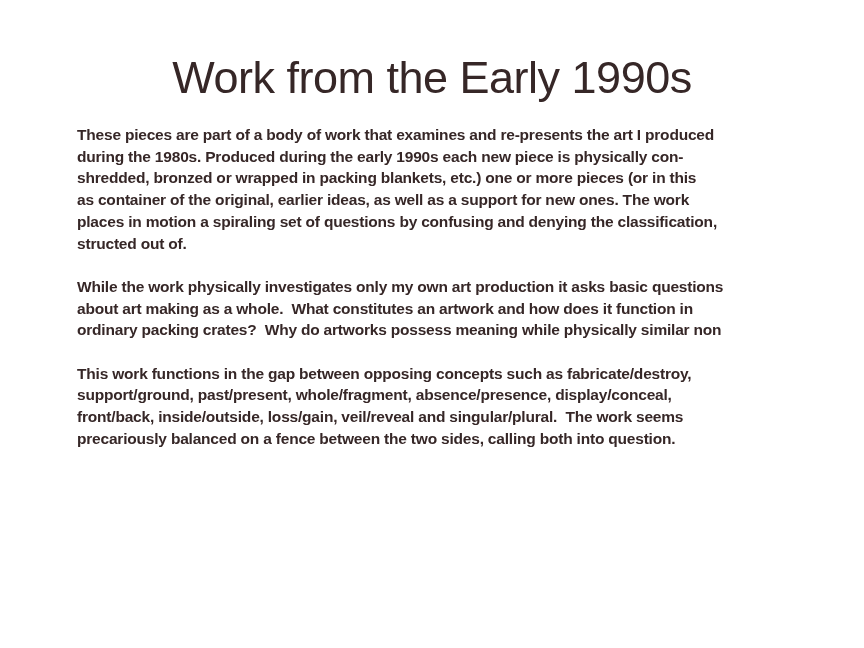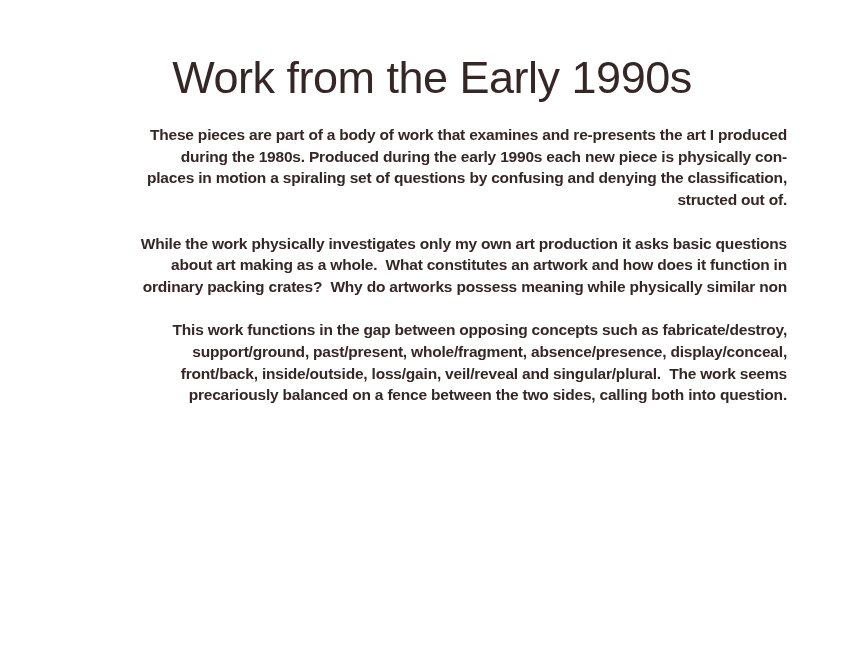--- a/index.html
+++ b/index.html
@@ -34,37 +34,39 @@
     letter-spacing: -0.2px;
     color: #362727;
   }
   .para {
     margin: 0 0 21.7px 0;
   }
   .para:last-child {
     margin-bottom: 0;
   }
   .text-line {
-    text-align: right;
+    text-align: left;
     line-height: 21.7px;
     white-space: pre;
   }
 </style>
 </head>
 <body>
 
 <div class="slide">
 
   <h1 class="slide-title">Work from the Early 1990s</h1>
 
   <div class="body-text">
 
     <div class="para">
       <div class="text-line">These pieces are part of a body of work that examines and re-presents the art I produced</div>
       <div class="text-line">during the 1980s. Produced during the early 1990s each new piece is physically con-</div>
+      <div class="text-line">shredded, bronzed or wrapped in packing blankets, etc.) one or more pieces (or in this</div>
+      <div class="text-line">as container of the original, earlier ideas, as well as a support for new ones. The work</div>
       <div class="text-line">places in motion a spiraling set of questions by confusing and denying the classification,</div>
       <div class="text-line">structed out of.</div>
     </div>
 
     <div class="para">
       <div class="text-line">While the work physically investigates only my own art production it asks basic questions</div>
       <div class="text-line">about art making as a whole.  What constitutes an artwork and how does it function in</div>
       <div class="text-line">ordinary packing crates?  Why do artworks possess meaning while physically similar non</div>
     </div>
 

